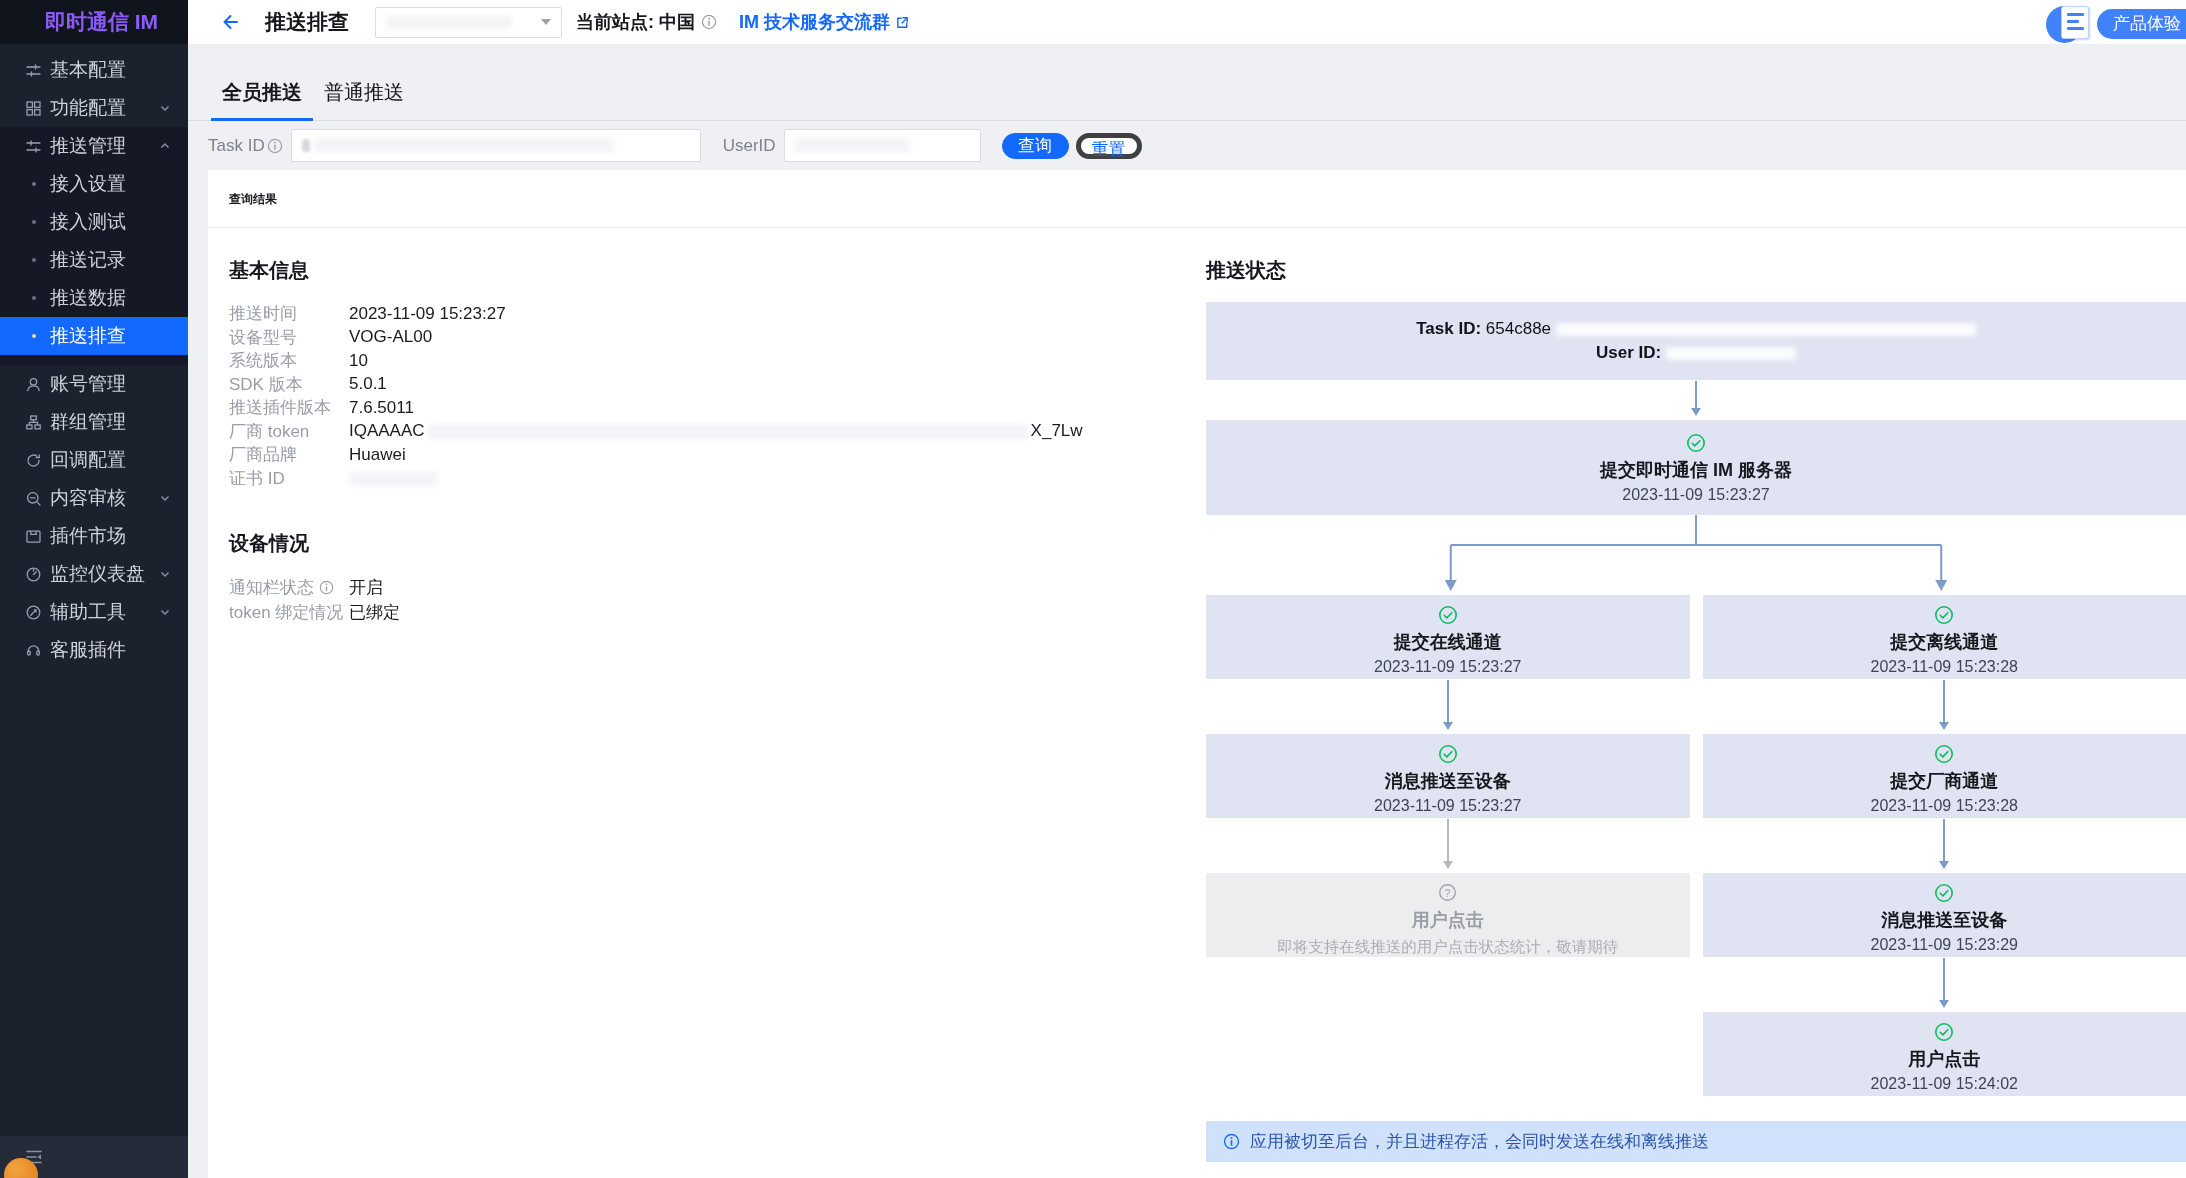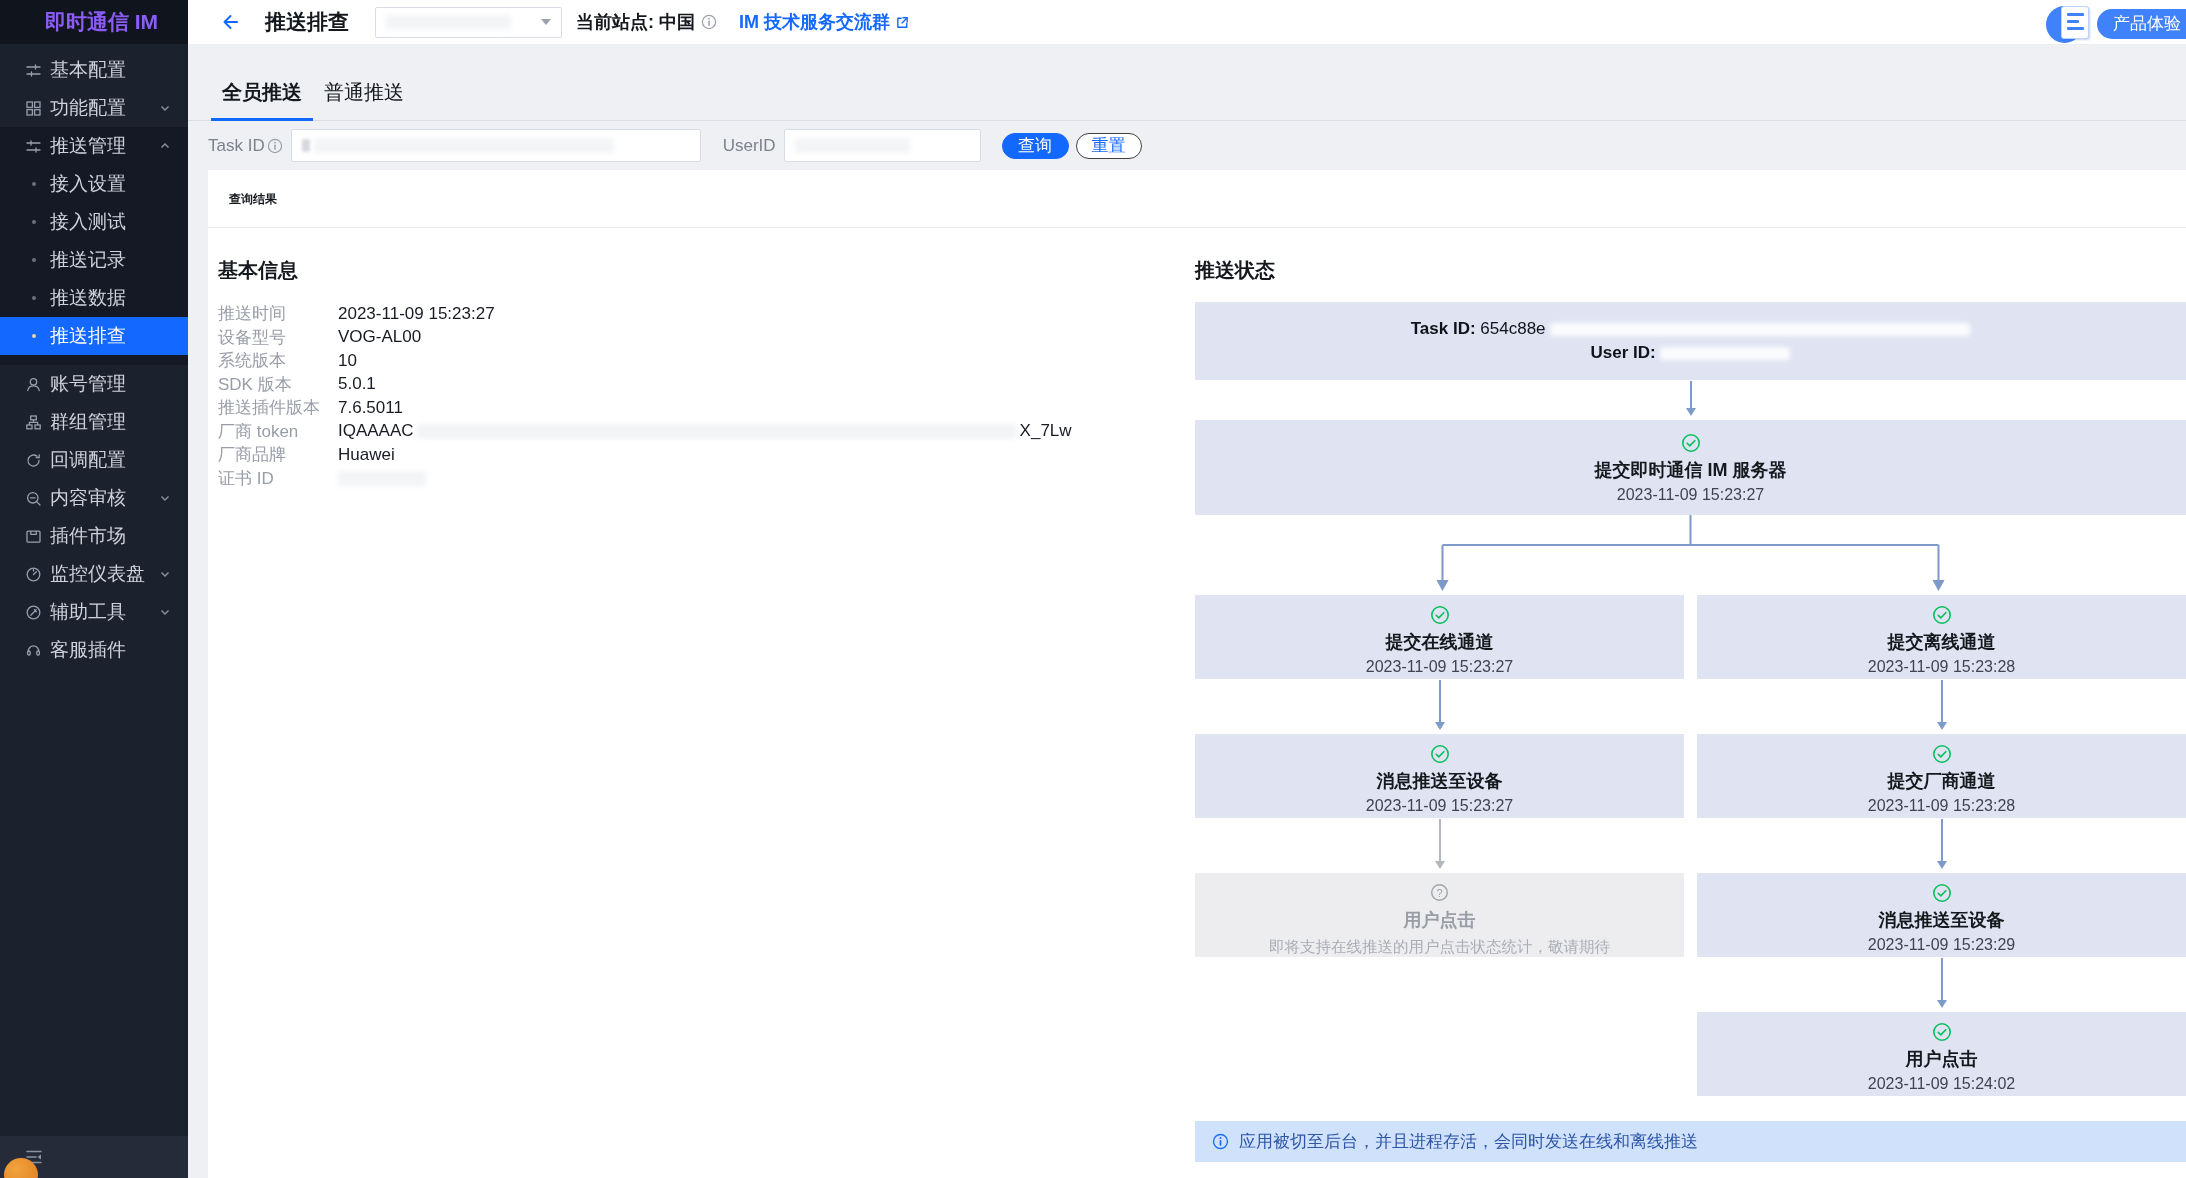--- a/index.html
+++ b/index.html
@@ -49,25 +49,25 @@
   .tabs { height:76px; flex-shrink:0; border-bottom:1px solid #d9dde4; display:flex; align-items:flex-end; padding-left:23px; }
   .tab { position:relative; font-size:20px; padding:0 11px 14px; cursor:pointer; color:#15181d; }
   .tab.active { font-weight:bold; }
   .tab.active::after { content:""; position:absolute; left:0; right:0; bottom:-1px; height:3px; background:#1368ff; }
 
   .filterbar { flex-shrink:0; display:flex; align-items:center; padding:8px 0 8px 20px; height:49px; }
   .f-label { font-size:17px; color:#7d828d; display:flex; align-items:center; gap:2px; white-space:nowrap; }
   .f-input { height:33px; background:#fff; border:1px solid #d8dce4; border-radius:2px; display:flex; align-items:center; padding:0 10px; }
   .btn { height:26px; font-size:17px; border-radius:13px; cursor:pointer; font-family:inherit; }
   .btn-primary { margin-left:21px; width:67px; background:#1368ff; border:1px solid #1368ff; color:#fff; }
-  .btn-ghost { margin-left:7px; width:66px; background:#fff; border:1px solid #404040; color:#1368ff; }
+  .btn-ghost { margin-left:7px; width:66px; background:#fff; border:5px solid #404040; color:#1368ff; }
 
   .card { flex:1; min-height:0; background:#fff; margin-left:20px; display:flex; flex-direction:column; overflow:hidden; }
   .card-head { height:58px; line-height:58px; flex-shrink:0; padding-left:21px; font-size:12px; font-weight:bold; border-bottom:1px solid #e8eaf0; }
-  .card-body { flex:1; min-height:0; display:flex; padding:16px 0 0 10px; }
+  .card-body { flex:1; min-height:0; display:flex; padding:16px 0 0 21px; }
   .col-left { width:957px; flex-shrink:0; }
   .col-right { flex:1; min-width:0; padding-left:20px; }
   .sec-title { font-size:20px; font-weight:bold; margin:13px 0 18px; }
   .fields { margin-top:6px; }
   .frow { display:flex; align-items:center; height:23.5px; font-size:17px; }
   .frow .fl { width:120px; flex-shrink:0; color:#989da8; display:flex; align-items:center; gap:5px; white-space:nowrap; }
   .frow .fv { color:#181b22; display:flex; align-items:center; white-space:nowrap; }
   .device-sec { margin-top:40px; }
   .device-sec .frow { height:25px; }
 
@@ -388,20 +388,42 @@
                   <span class="fv">Huawei</span>
                 </div>
               <div class="frow">
                 <span class="fl">证书 ID</span>
                 <span class="fv">
                     <span class="blur on-white" style="width:88px;height:15px;"></span>
                   </span>
               </div>
             </div>
 
+            <div class="device-sec">
+              <h3 class="sec-title">设备情况</h3>
+              <div class="fields">
+                <div class="frow">
+                  <span class="fl">
+                    <span>通知栏状态</span>
+                    <span class="info-ic">
+                        <svg width="15" height="15" viewBox="0 0 17 17" fill="none">
+                          <circle cx="8.5" cy="8.5" r="7" stroke="currentColor" stroke-width="1.3"></circle>
+                          <path d="M8.5 7.8v4.2" stroke="currentColor" stroke-width="1.6" stroke-linecap="round"></path>
+                          <circle cx="8.5" cy="4.9" r="1" fill="currentColor"></circle>
+                        </svg>
+                      </span>
+                  </span>
+                  <span class="fv">开启</span>
+                </div>
+                <div class="frow">
+                    <span class="fl">token 绑定情况</span>
+                    <span class="fv">已绑定</span>
+                  </div>
+              </div>
+            </div>
           </div>
 
           <div class="col-right">
             <h3 class="sec-title">推送状态</h3>
 
             <div class="flow">
 
               <div class="fnode fhead">
                 <div>
                   <b>Task ID:</b>

